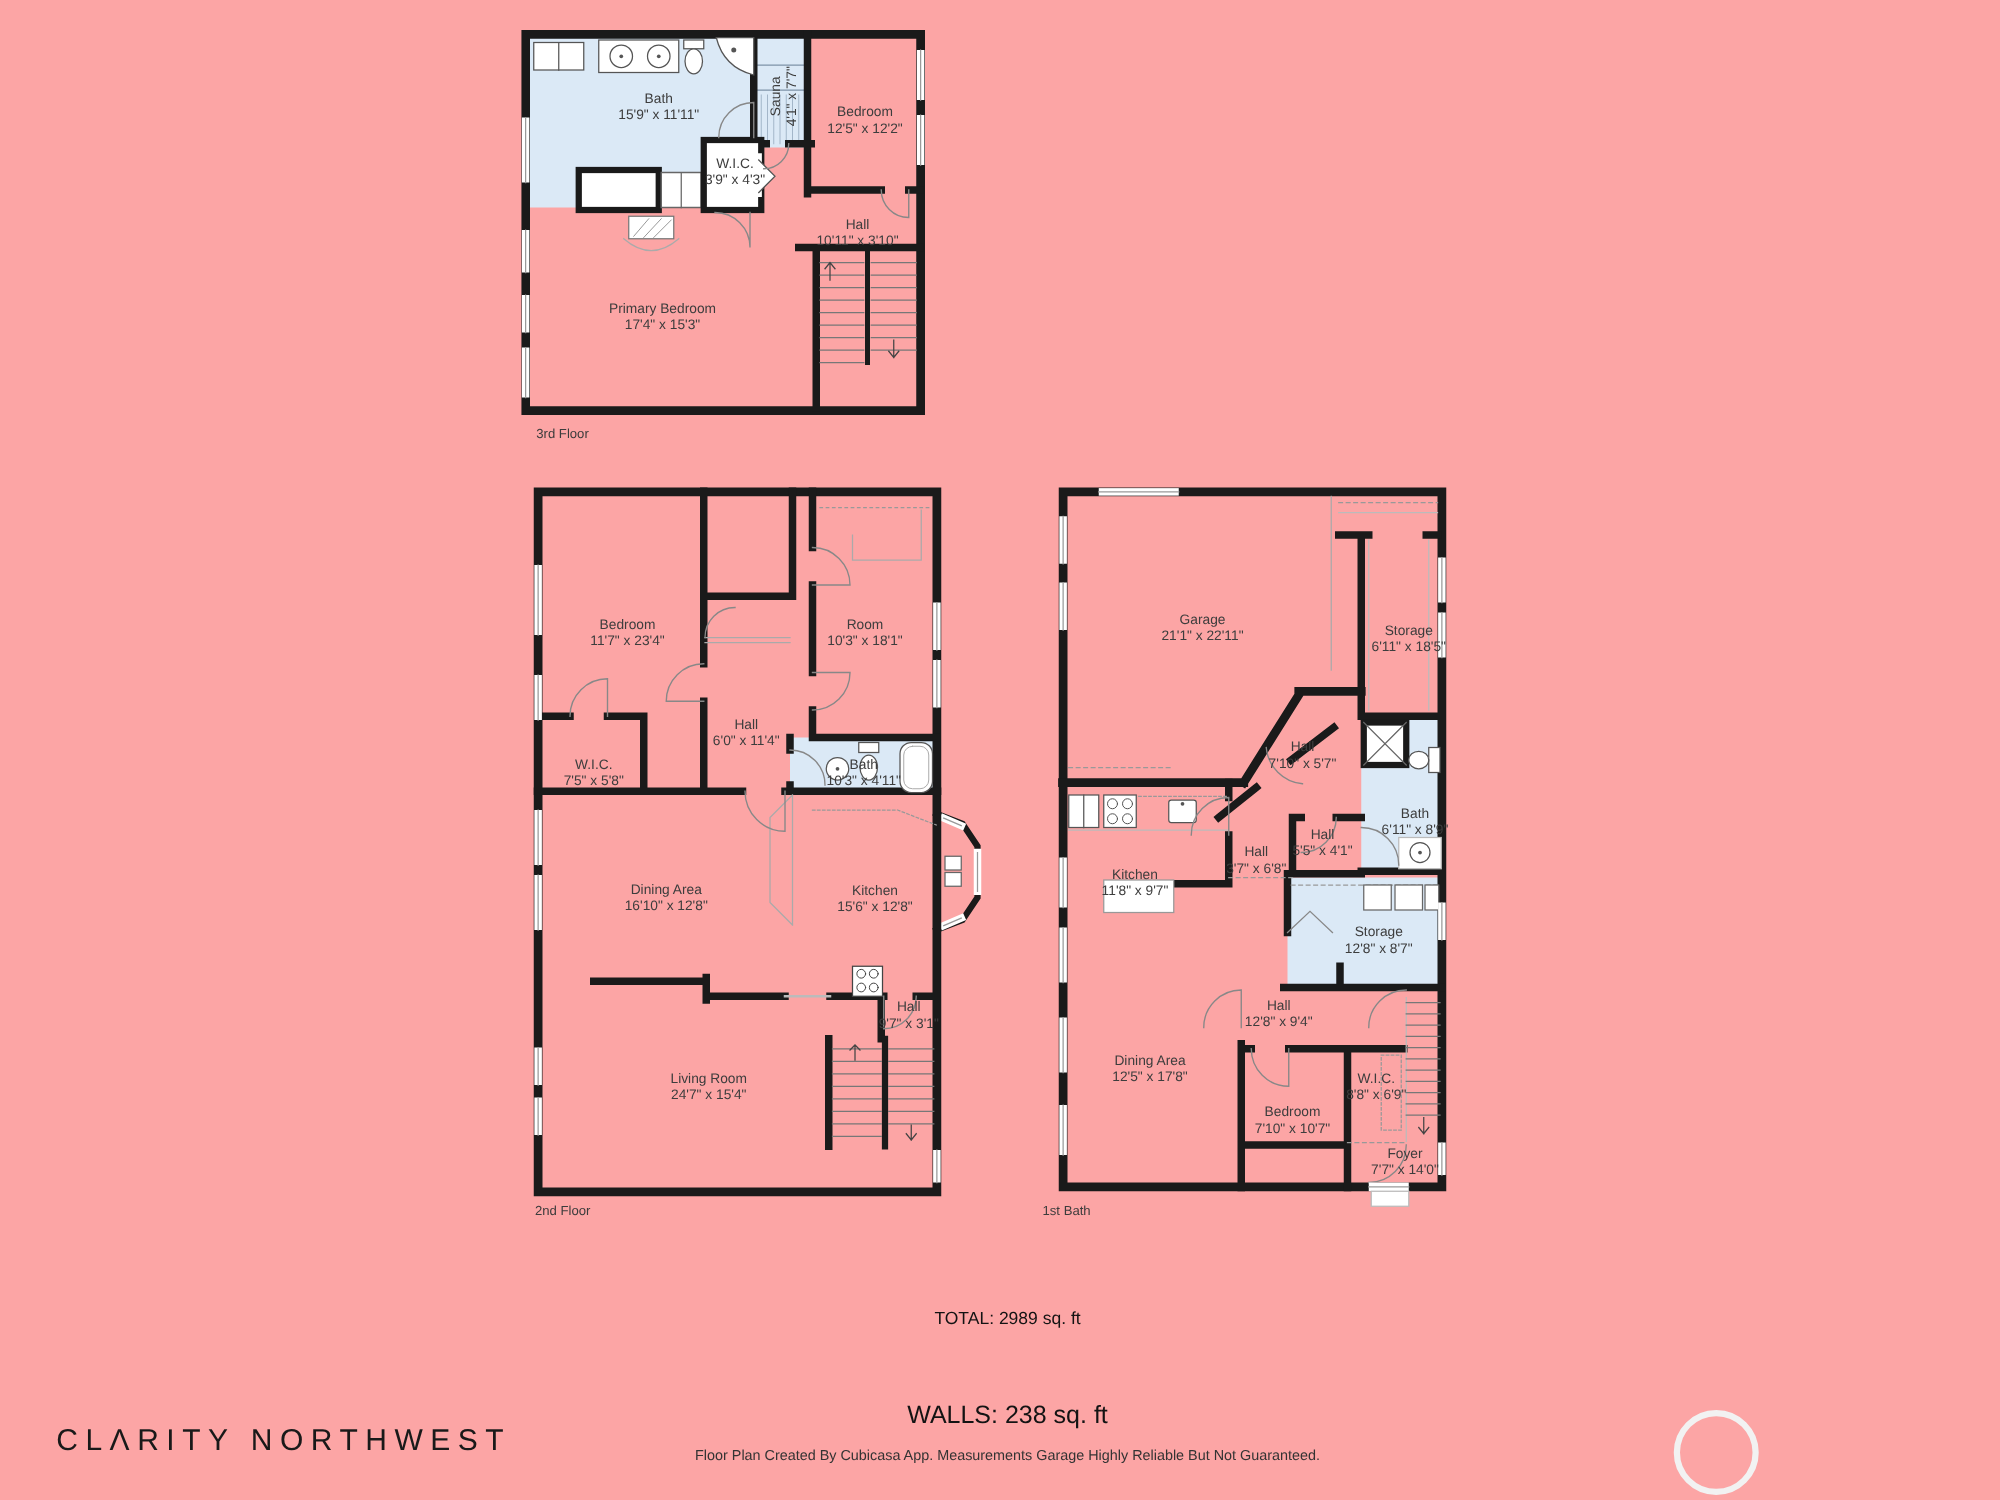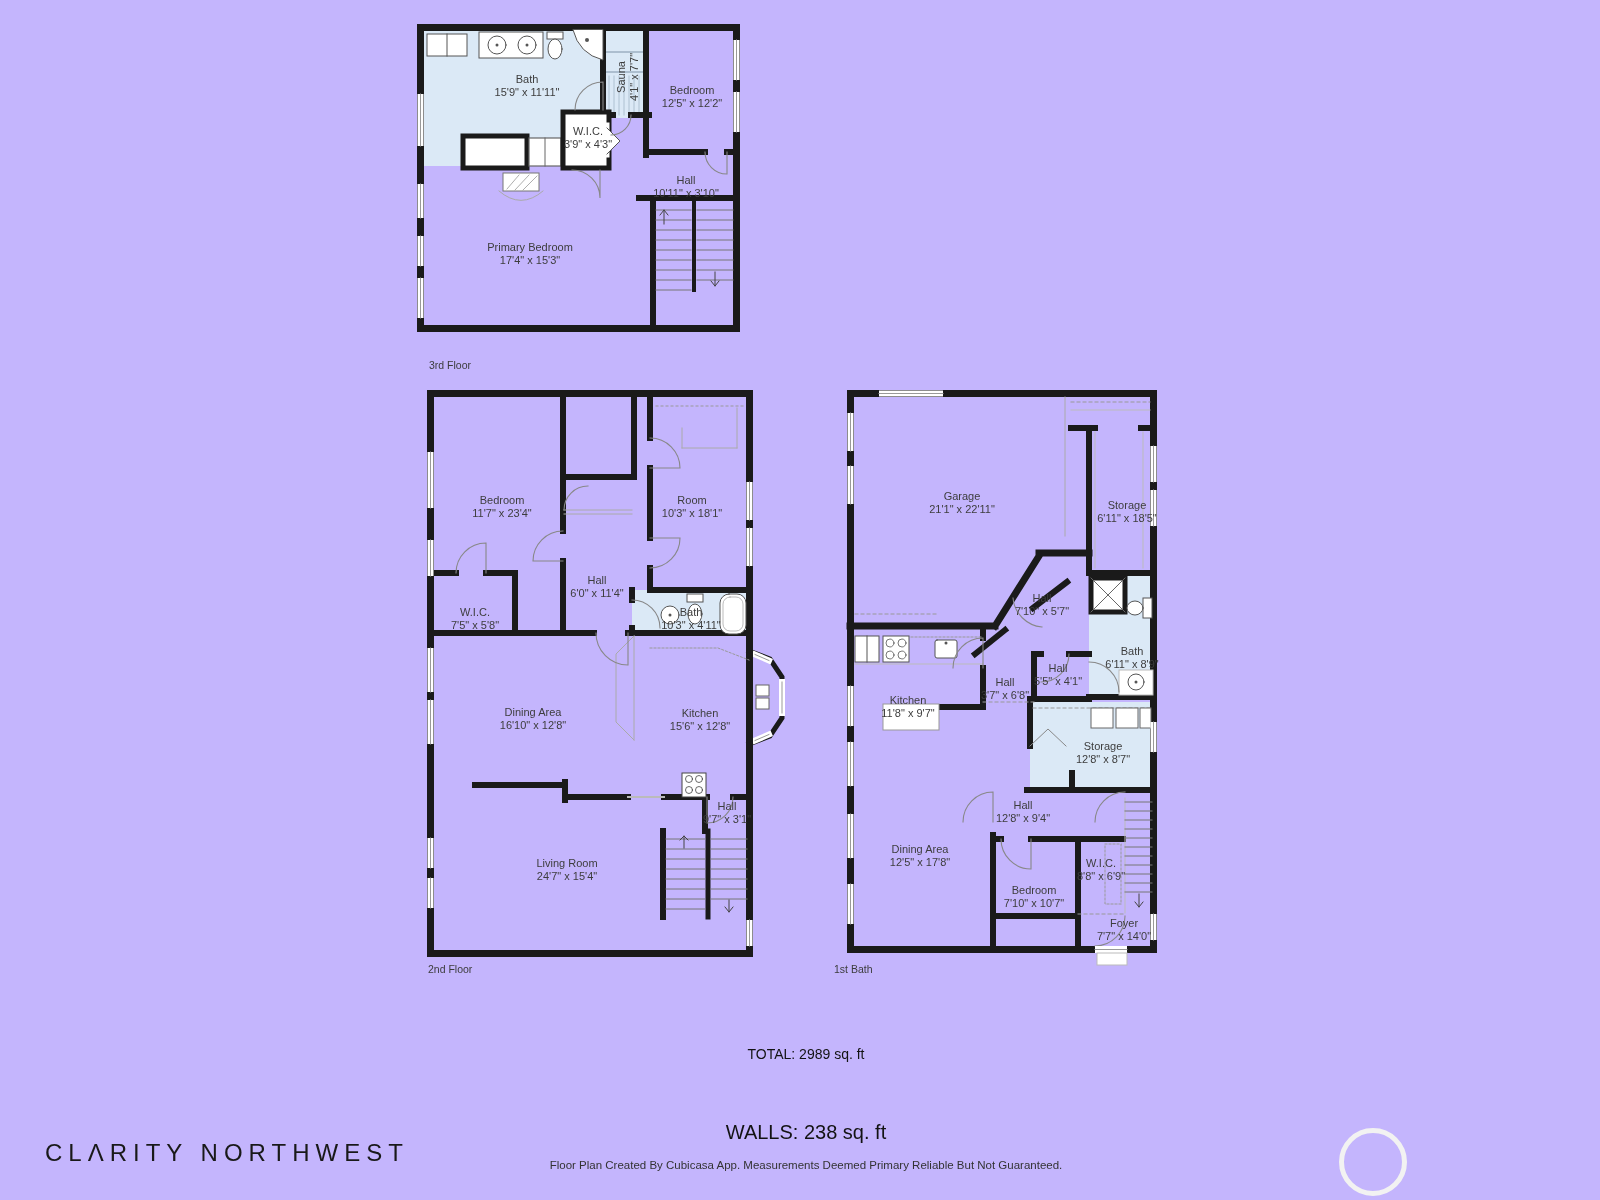--- a/index.html
+++ b/index.html
@@ -1,16 +1,16 @@
 <!DOCTYPE html>
 <html><head>
 <meta charset="utf-8">
 <style>
   html,body{margin:0;padding:0;background:#fff;}
-  #canvas{position:relative;width:1600px;height:1200px;background:#c4b5fd;overflow:hidden;
+  #canvas{position:relative;width:1600px;height:1200px;background:#fca5a5;overflow:hidden;
           font-family:"Liberation Sans", sans-serif;}
   .plan{position:absolute;display:block;}
   .rlabel{position:absolute;transform:translate(-50%,-50%);text-align:center;color:#3d3d3d;
           font-size:11px;line-height:13px;white-space:nowrap;}
   .rlabel.vertical{transform:translate(-50%,-50%) rotate(-90deg);}
   .rn{font-size:11px;} .rd{font-size:11px;}
   .fcap{position:absolute;font-size:10.5px;color:#3c3c3c;}
   .sumline{position:absolute;left:300px;width:1012px;text-align:center;color:#131313;font-size:20px;}
   .sumline.total{font-weight:400;font-size:14px;}
   .disclaimer{position:absolute;left:300px;width:1012px;text-align:center;color:#333;font-size:11.5px;}
@@ -330,24 +330,24 @@
   </div>
   <div class="rlabel" style="left:1101px;top:870px">
     <div class="rn">W.I.C.</div>
     <div class="rd">8'8" x 6'9"</div>
   </div>
   <div class="rlabel" style="left:1124px;top:930px">
     <div class="rn">Foyer</div>
     <div class="rd">7'7" x 14'0"</div>
   </div>
 
-  <div class="fcap" style="left:429px;top:359px">3rd Floor</div>
+  <div class="fcap" style="left:429px;top:341px">3rd Floor</div>
   <div class="fcap" style="left:428px;top:963px">2nd Floor</div>
   <div class="fcap" style="left:834px;top:963px">1st Bath</div>
 
   <div class="sumline total" style="top:1046px">TOTAL: 2989 sq. ft</div>
   <div class="sumline" style="top:1121px">WALLS: 238 sq. ft</div>
-  <div class="disclaimer" style="top:1159px">Floor Plan Created By Cubicasa App. Measurements Deemed Primary Reliable But Not Guaranteed.</div>
+  <div class="disclaimer" style="top:1159px">Floor Plan Created By Cubicasa App. Measurements Garage Highly Reliable But Not Guaranteed.</div>
 
   <div class="logo">CLΛRITY NORTHWEST</div>
   <div class="watermark"></div>
 
 </div>
 
 </body></html>

